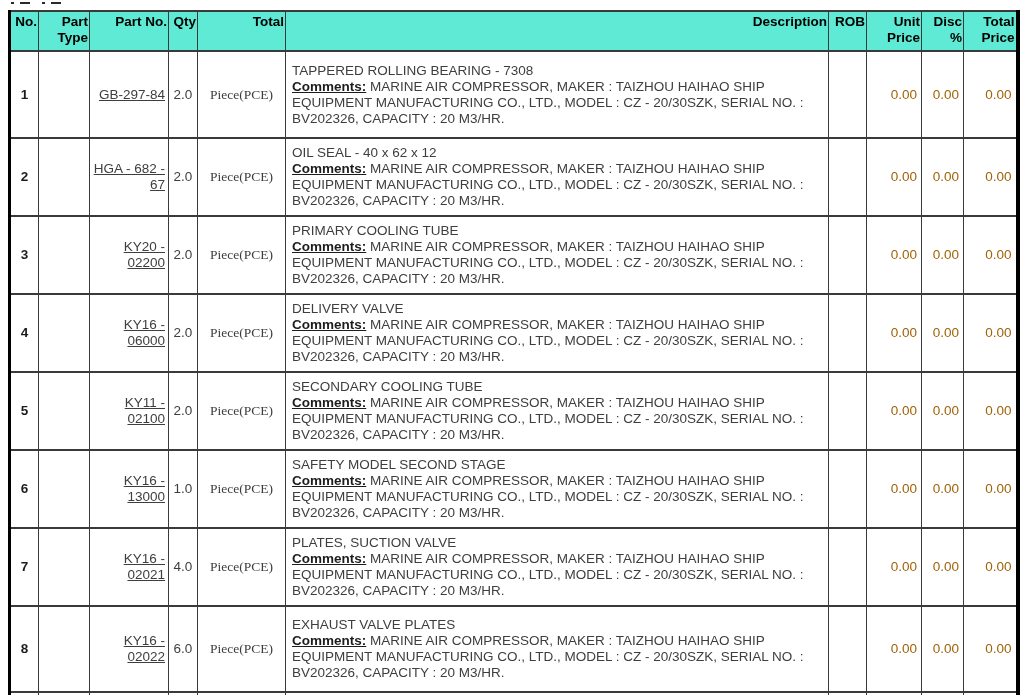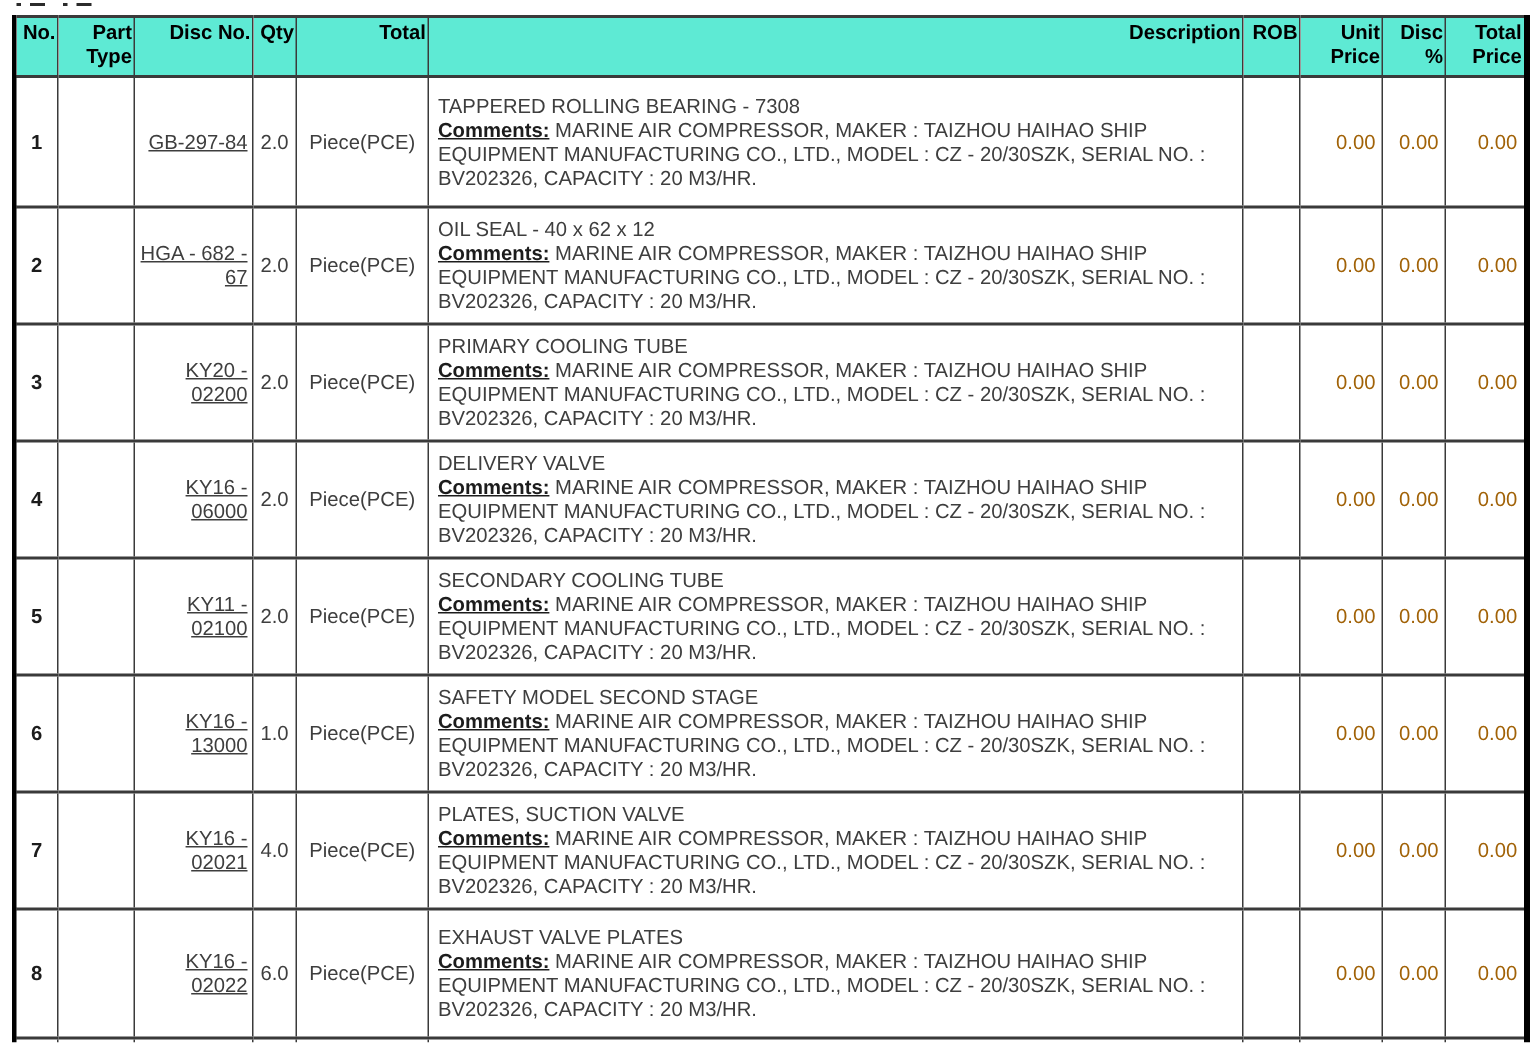--- a/index.html
+++ b/index.html
@@ -72,21 +72,21 @@
   }
   td.c-no {
     text-align: center;
     vertical-align: middle;
     font-weight: bold;
     color: #1c1c1c;
   }
   td.c-part-type { vertical-align: middle; }
   td.c-part-no   { text-align: right; vertical-align: middle; text-decoration: underline; }
   td.c-qty       { text-align: center; vertical-align: middle; padding: 2px 1px; margin-top: 28px; }
-  td.c-unit      { text-align: center; vertical-align: middle; padding: 2px 0; }
+  td.c-unit      { text-align: center; vertical-align: middle; padding: 2px 0; font-family: Liberation Serif, serif; }
   td.c-desc      { vertical-align: middle; padding: 0 6px; }
   td.c-rob       { vertical-align: middle; }
   td.c-num {
     text-align: right;
     vertical-align: middle;
     padding-right: 4px;
     color: #a16207;
   }
   .desc-title { color: #3e3e3e; }
   .desc-comments { color: #3e3e3e; }
@@ -114,21 +114,21 @@
       <col style="width:543px">
       <col style="width:38px">
       <col style="width:55px">
       <col style="width:42px">
       <col style="width:54px">
     </colgroup>
     <thead>
       <tr style="height:35px">
         <th>No.</th>
         <th>Part Type</th>
-        <th>Disc No.</th>
+        <th>Part No.</th>
         <th>Qty</th>
         <th>Total</th>
         <th>Description</th>
         <th>ROB</th>
         <th>Unit Price</th>
         <th>Disc %</th>
         <th>Total Price</th>
       </tr>
     </thead>
     <tbody id="rows-body">

